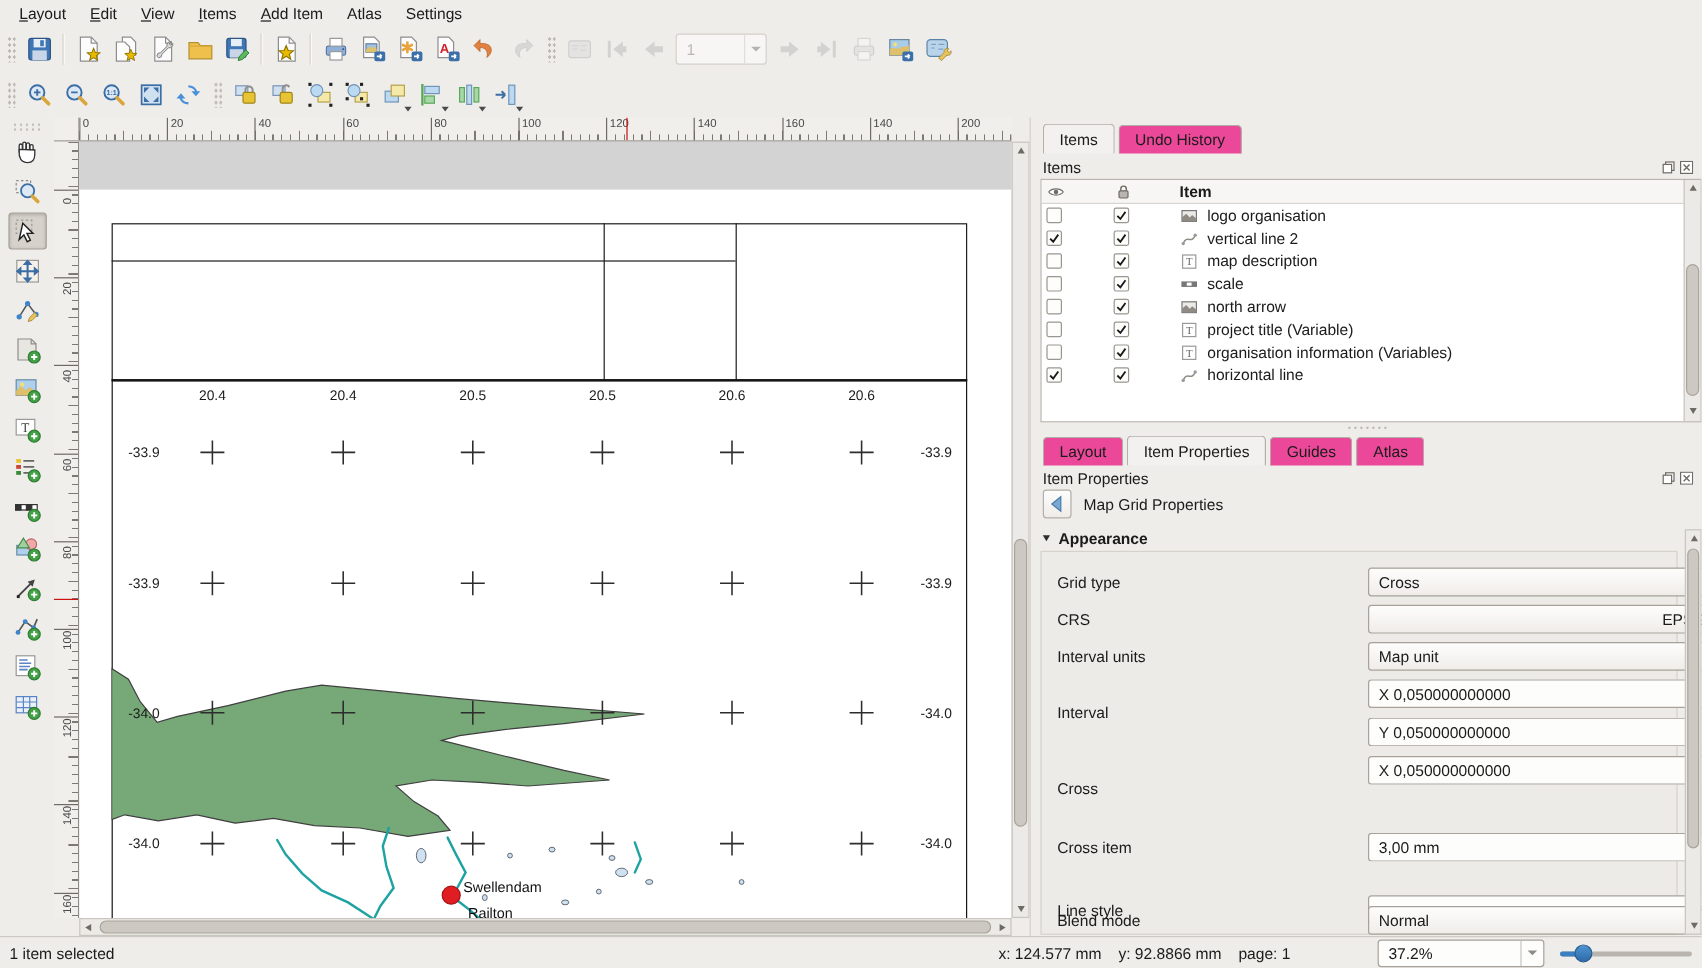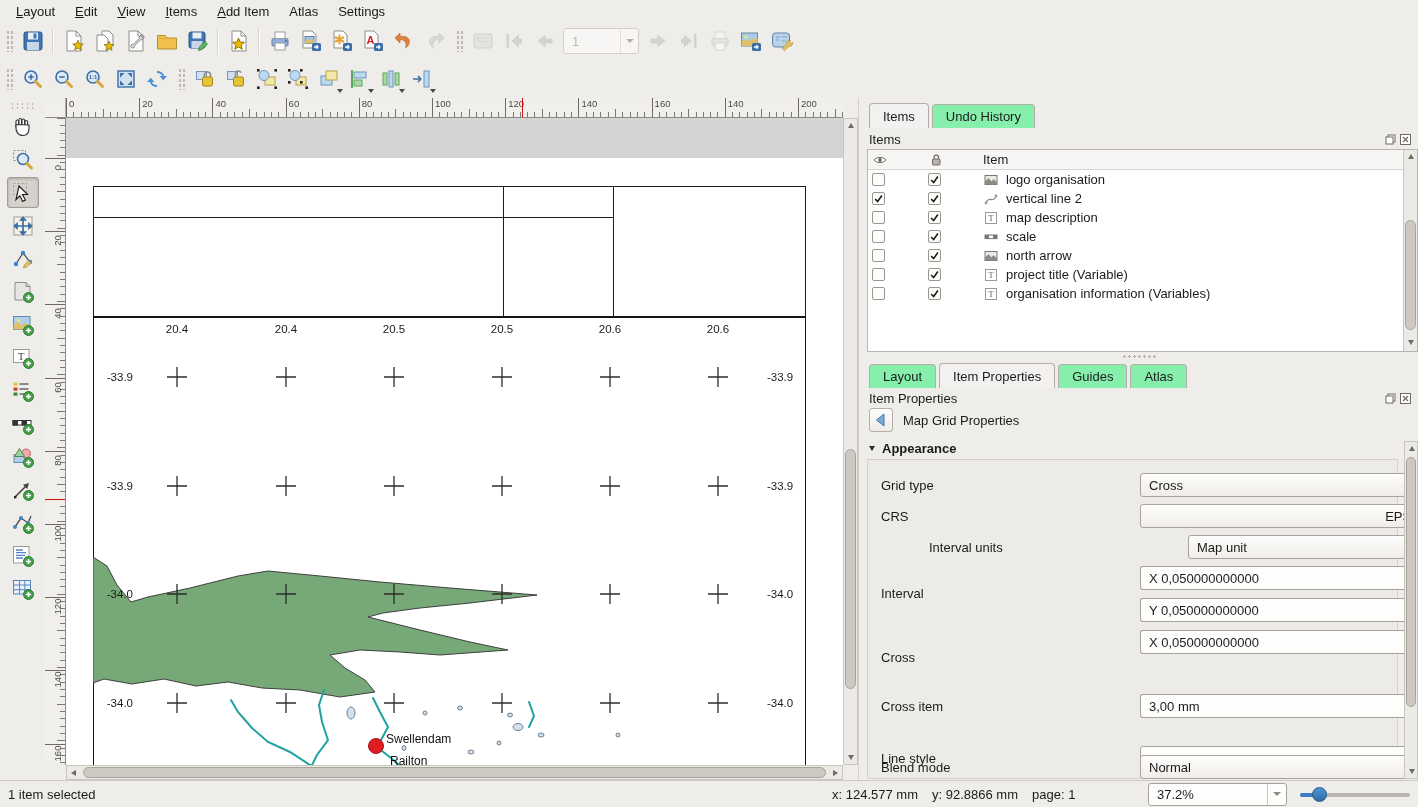--- a/index.html
+++ b/index.html
@@ -89,21 +89,21 @@
   .tri { width:0; height:0; }
   .tri.up { border-left:3.5px solid transparent; border-right:3.5px solid transparent; border-bottom:5px solid #6e6a64; }
   .tri.dn { border-left:3.5px solid transparent; border-right:3.5px solid transparent; border-top:5px solid #6e6a64; }
   .tri.lf { border-top:3.5px solid transparent; border-bottom:3.5px solid transparent; border-right:5px solid #6e6a64; }
   .tri.rt { border-top:3.5px solid transparent; border-bottom:3.5px solid transparent; border-left:5px solid #6e6a64; }
 
   
   .right-panel { position:absolute; left:858px; top:98px; width:560px; bottom:27px;
                  background:#efedea; border-left:1px solid #d4d0ca; }
   .tabbar { position:absolute; left:10px; right:10px; height:25px; display:flex; align-items:flex-end; }
-  .tab { padding:4px 13px 4px; background:#86efac; border:1px solid #b3afa8; border-bottom:none;
+  .tab { padding:4px 13px 4px; background:#ec4899; border:1px solid #b3afa8; border-bottom:none;
          border-radius:4px 4px 0 0; margin-right:3px; position:relative; top:1px; }
   .tab.active { background:#f2f1ef; padding-top:5px; }
   #tabs-items { top:4px; } #tabs-props { top:264px; }
   .panel-title-row { position:absolute; left:10px; right:6px; height:18px;
                  display:flex; align-items:center; }
   .panel-title-row .spacer { flex:1; }
   .win-ctl { width:13px; height:13px; margin-left:2px; display:flex; align-items:center; justify-content:center; }
   #items-title { top:32px; } #props-title { top:291px; }
 
   .items-table { position:absolute; left:8px; top:51px; width:551px; height:203px;
@@ -730,21 +730,21 @@
             <path d="M1 7c2.6-3.4 9.4-3.4 12 0-2.6 3.4-9.4 3.4-12 0z" fill="#fff" stroke="#6e6a64"></path>
             <circle cx="7" cy="7" r="1.9" fill="#6e6a64"></circle>
           </svg>
         </span>
       <span style="margin-left:42px;">
         <svg width="14" height="14" viewBox="0 0 14 14">
             <rect x="3.5" y="6" width="7.5" height="6" rx="1" fill="#b9b5ae" stroke="#6e6a64"></rect>
             <path d="M5 6V4.4a2.3 2.3 0 0 1 4.6 0V6" fill="none" stroke="#6e6a64" stroke-width="1.2"></path>
           </svg>
         </span>
-      <span style="margin-left:40px;">Item</span>
+      <span style="margin-left:40px;font-weight:bold;">Item</span>
       <div class="items-vsb" style="height:201px;">
         <div class="sb-arrow" style="top:0;left:0;">
             <div class="tri up"></div>
           </div>
         <div class="sb-thumb" style="left:1px;right:1px;top:70px;height:110px;"></div>
         <div class="sb-arrow" style="top:186px;left:0;">
             <div class="tri dn"></div>
           </div>
       </div>
     </div>
@@ -852,20 +852,40 @@
               <path d="M2.5 7l3 3 5-7" stroke="#1a1a1a" stroke-width="1.8" fill="none"></path>
             </svg>
           </div>
           <span class="c-icon">
             <svg width="14" height="14" viewBox="0 0 14 14">
               <rect x="1.5" y="1.5" width="11" height="11" fill="#fff" stroke="#999"></rect>
               <text x="7" y="10.2" font-size="9" text-anchor="middle" fill="#666" font-family="Liberation Serif,serif">T</text>
             </svg>
           </span>
           <span class="c-label">organisation information (Variables)</span>
+        </div>
+        <div class="it-row">
+          <div class="cbx c-vis">
+            <svg width="11" height="11" viewBox="0 0 13 13">
+              <path d="M2.5 7l3 3 5-7" stroke="#1a1a1a" stroke-width="1.8" fill="none"></path>
+            </svg>
+          </div>
+          <div class="cbx c-lock">
+            <svg width="11" height="11" viewBox="0 0 13 13">
+              <path d="M2.5 7l3 3 5-7" stroke="#1a1a1a" stroke-width="1.8" fill="none"></path>
+            </svg>
+          </div>
+          <span class="c-icon">
+            <svg width="14" height="14" viewBox="0 0 14 14">
+              <path d="M2 11C5 3 9 12 12 4" fill="none" stroke="#8f8b84" stroke-width="1.3"></path>
+              <circle cx="2" cy="11" r="1.4" fill="#9a9a9a"></circle>
+              <circle cx="12" cy="4" r="1.4" fill="#9a9a9a"></circle>
+            </svg>
+          </span>
+          <span class="c-label">horizontal line</span>
         </div>
       </div>
   </div>
 
   <div class="split-dots"></div>
 
   <div class="tabbar" id="tabs-props">
       <div class="tab">Layout</div>
       <div class="tab active">Item Properties</div>
       <div class="tab">Guides</div>
@@ -909,21 +929,21 @@
       <span>Cross</span>
 
     </div>
   </div>
   <div class="prow" style="top:406px;left:0;right:0;">
     <span class="plabel">CRS</span>
     <div class="pctl pushbtn">
       <span>EPSG:4326</span>
     </div>
   </div>
-  <div class="prow" style="top:437px;left:0;right:0;margin-left:48px;">
+  <div class="prow" style="top:437px;left:0;right:0;">
     <span class="plabel">Interval units</span>
     <div class="pctl combo">
       <span>Map unit</span>
 
     </div>
   </div>
 
   <span class="plabel" style="position:absolute;top:488px;">Interval</span>
   <div class="prow" style="top:468px;left:0;right:0;">
     <div class="pctl spin">

